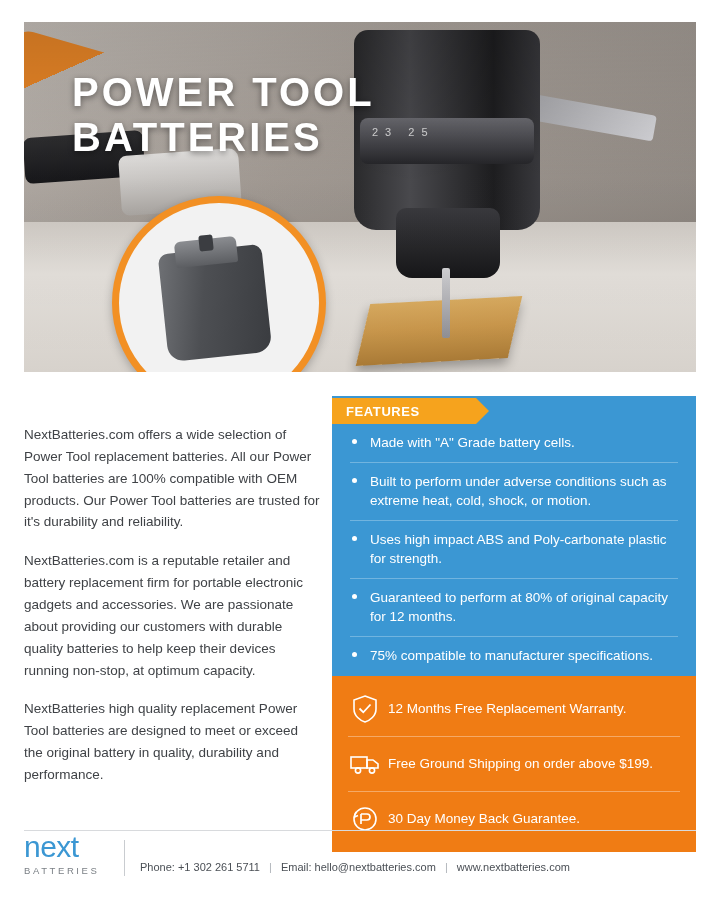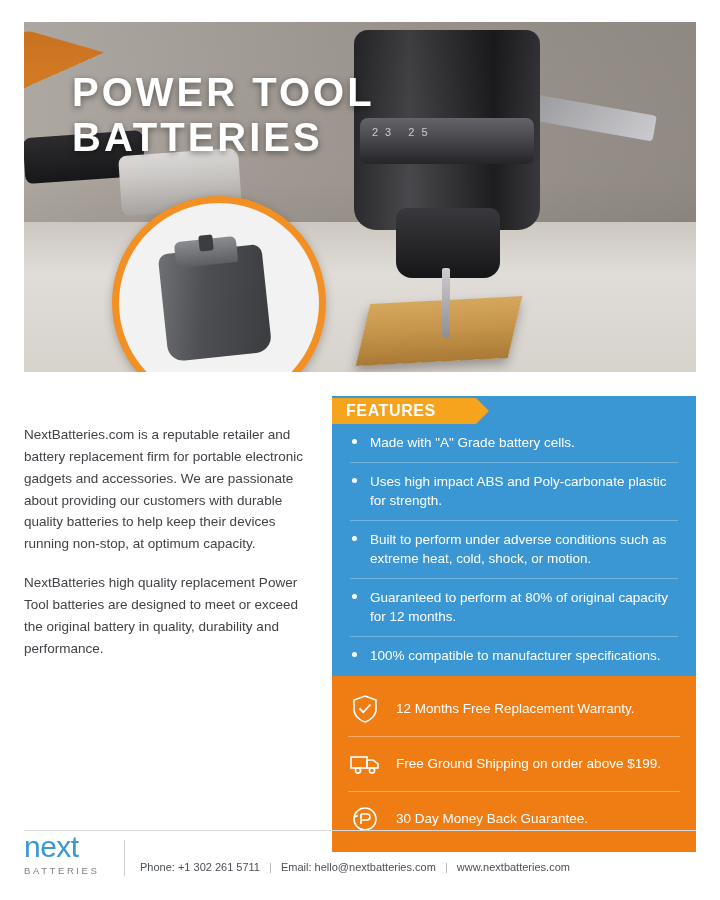--- a/index.html
+++ b/index.html
@@ -248,21 +248,21 @@
     box-sizing: border-box;
   }
   .features-tab {
     position: absolute;
     left: 332px;
     top: 398px;
     width: 144px;
     height: 26px;
     background: #f6a31d;
     color: #ffffff;
-    font-size: 16px;
+    font-size: 13px;
     font-weight: bold;
     letter-spacing: 0.6px;
     display: flex;
     align-items: center;
     padding-left: 14px;
     box-sizing: border-box;
   }
   .features-tab::after {
     content: "";
     position: absolute;
@@ -298,21 +298,21 @@
     left: 332px;
     top: 676px;
     width: 364px;
     background: #f07c14;
     box-sizing: border-box;
     padding: 6px 16px;
   }
   .offer-row {
     display: flex;
     align-items: center;
-    gap: 16px;
+    gap: 8px;
     padding: 12px 2px;
     border-bottom: 1px solid rgba(255,255,255,0.35);
   }
   .offer-row:last-child { border-bottom: none; }
   .offer-icon {
     flex: 0 0 30px;
     width: 30px;
     height: 30px;
     display: flex;
     align-items: center;
@@ -396,45 +396,46 @@
     </div>
 
     <div class="battery-circle">
       <div class="battery-shape"></div>
       <div class="battery-top"></div>
       <div class="battery-notch"></div>
     </div>
   </div>
 
   <div class="left-col">
+    <p>NextBatteries.com offers a wide selection of Power Tool replacement batteries. All our Power Tool batteries are 100% compatible with OEM products. Our Power Tool batteries are trusted for it's durability and reliability.</p>
     <p>NextBatteries.com is a reputable retailer and battery replacement firm for portable electronic gadgets and accessories. We are passionate about providing our customers with durable quality batteries to help keep their devices running non-stop, at optimum capacity.</p>
     <p>NextBatteries high quality replacement Power Tool batteries are designed to meet or exceed the original battery in quality, durability and performance.</p>
   </div>
 
   <div class="features">
     <ul class="feature-list">
       <li>
         <span class="dot"></span>
         <span>Made with "A" Grade battery cells.</span>
       </li>
       <li>
         <span class="dot"></span>
-        <span>Uses high impact ABS and Poly-carbonate plastic for strength.</span>
+        <span>Built to perform under adverse conditions such as extreme heat, cold, shock, or motion.</span>
       </li>
       <li>
         <span class="dot"></span>
-        <span>Built to perform under adverse conditions such as extreme heat, cold, shock, or motion.</span>
+        <span>Uses high impact ABS and Poly-carbonate plastic for strength.</span>
       </li>
       <li>
         <span class="dot"></span>
         <span>Guaranteed to perform at 80% of original capacity for 12 months.</span>
       </li>
       <li>
         <span class="dot"></span>
-        <span>100% compatible to manufacturer specifications.</span>
+        <span>75% compatible to manufacturer specifications.</span>
       </li>
     </ul>
   </div>
   <div class="features-tab">FEATURES</div>
 
   <div class="offers">
     <div class="offer-row">
       <div class="offer-icon">
         <svg width="26" height="28" viewBox="0 0 26 28" aria-hidden="true">
           <path d="M13 1 L24 5 V14 C24 21 18 25.5 13 27 C8 25.5 2 21 2 14 V5 Z" fill="none" stroke="#ffffff" stroke-width="1.6"></path>

